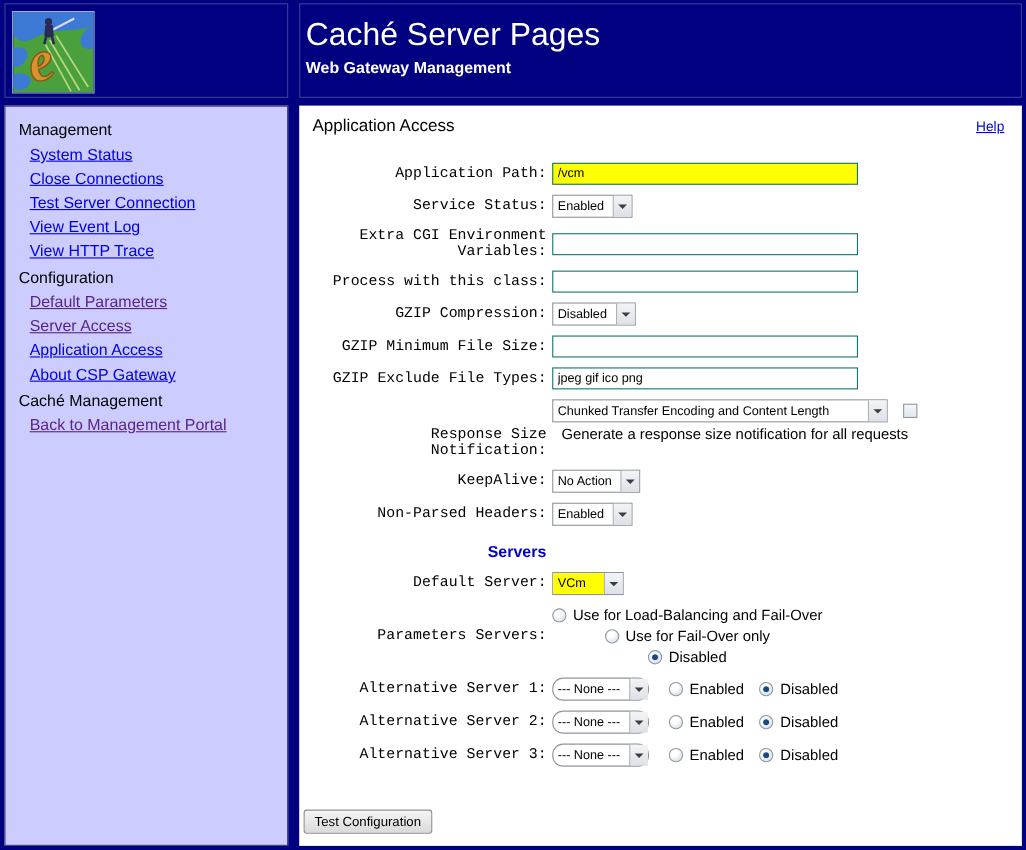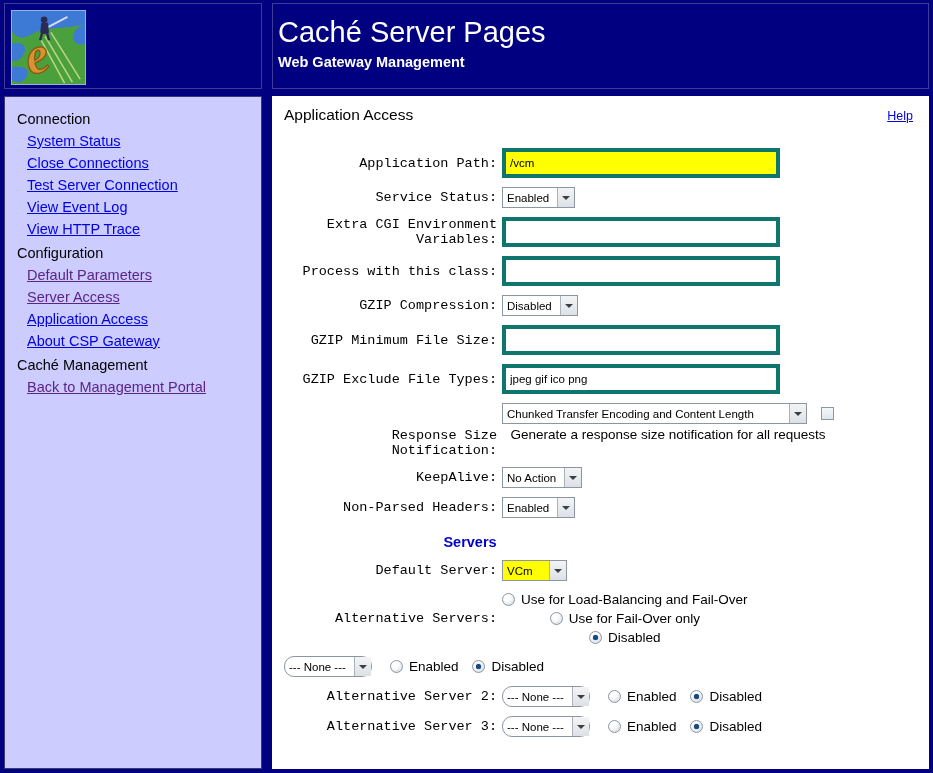--- a/index.html
+++ b/index.html
@@ -26,22 +26,22 @@
   .help-link { font-size:12.5px; color:#0000e0; text-decoration:underline; cursor:pointer; }
   .form { margin-top:24px; padding-left:12px; font-size:13.5px; color:#000; }
   .row { display:flex; align-items:center; margin-bottom:9px; }
   .row-response { align-items:flex-start; }
   .row-response .lbl { margin-top:25px; }
   .lbl { width:218px; text-align:right; padding-right:5px; flex:none;font-family:Liberation Mono, monospace; }
   .lbl-inner { display:inline-block; }
   .narrow .lbl-inner { max-width:172px; }
   .fld { display:flex; align-items:center; }
   .fld-col { display:flex; flex-direction:column; }
-  input.txt { width:278px; height:20px; border:4px solid #0f766e; background:#fff; color:#000;
-              font:11.5px "Liberation Sans", sans-serif; padding:11px 4px; outline:none; }
+  input.txt { width:278px; height:20px; border:1px solid #0f766e; background:#fff; color:#000;
+              font:11.5px "Liberation Sans", sans-serif; padding:1px 4px; outline:none; }
   input.txt.hl { background:#ffff00; }
   .sel { display:inline-flex; align-items:stretch; border:1px solid #8d96a0; background:#fff;
          height:21px; cursor:default; }
   .sel-text { display:flex; align-items:center; padding:0 8px 0 4px; font-size:11.5px;
               white-space:nowrap; }
   .sel-text.hl { background:#ffff00; min-width:46px; padding-right:4px; }
   .sel-arrow { width:17px; border-left:1px solid #aab2ba; flex:none;
                background:linear-gradient(#f3f4f6,#dde1e6);
                display:flex; align-items:center; justify-content:center; }
   .sel-arrow::after { content:""; width:0; height:0; border-left:4px solid transparent;
@@ -93,21 +93,21 @@
       </g>
     </svg>
   </div>
 
   <div class="hcell header-right">
     <div class="title">Caché Server Pages</div>
     <div class="subtitle">Web Gateway Management</div>
   </div>
 
   <div class="sidebar">
-    <div class="sb-heading">Connection</div>
+    <div class="sb-heading">Management</div>
     <span class="sb-link">System Status</span>
     <span class="sb-link">Close Connections</span>
     <span class="sb-link">Test Server Connection</span>
     <span class="sb-link">View Event Log</span>
     <span class="sb-link">View HTTP Trace</span>
 
     <div class="sb-heading">Configuration</div>
     <span class="sb-link visited">Default Parameters</span>
     <span class="sb-link visited">Server Access</span>
     <span class="sb-link">Application Access</span>
@@ -220,38 +220,39 @@
         <div class="lbl"><span class="lbl-inner">Default Server:</span></div>
         <div class="fld">
           <div class="sel">
             <span class="sel-text hl">VCm</span>
             <span class="sel-arrow"></span>
           </div>
         </div>
       </div>
 
       <div class="row">
-        <div class="lbl"><span class="lbl-inner">Alternative Servers:</span></div>
+        <div class="lbl"><span class="lbl-inner">Parameters Servers:</span></div>
         <div class="fld fld-col">
           <div class="rgroup-line">
             <span class="rb"></span>
             <span class="rlabel">Use for Load-Balancing and Fail-Over</span>
           </div>
           <div class="rgroup-line">
             <span class="rb"></span>
             <span class="rlabel">Use for Fail-Over only</span>
           </div>
           <div class="rgroup-line">
             <span class="rb checked"></span>
             <span class="rlabel">Disabled</span>
           </div>
         </div>
       </div>
 
       <div class="row">
+        <div class="lbl"><span class="lbl-inner">Alternative Server 1:</span></div>
         <div class="fld">
           <div class="sel sel-alt">
             <span class="sel-text">--- None ---</span>
             <span class="sel-arrow"></span>
           </div>
           <span class="rb"></span>
           <span class="rpair-label">Enabled</span>
           <span class="rb checked"></span>
           <span class="rpair-label">Disabled</span>
         </div>

